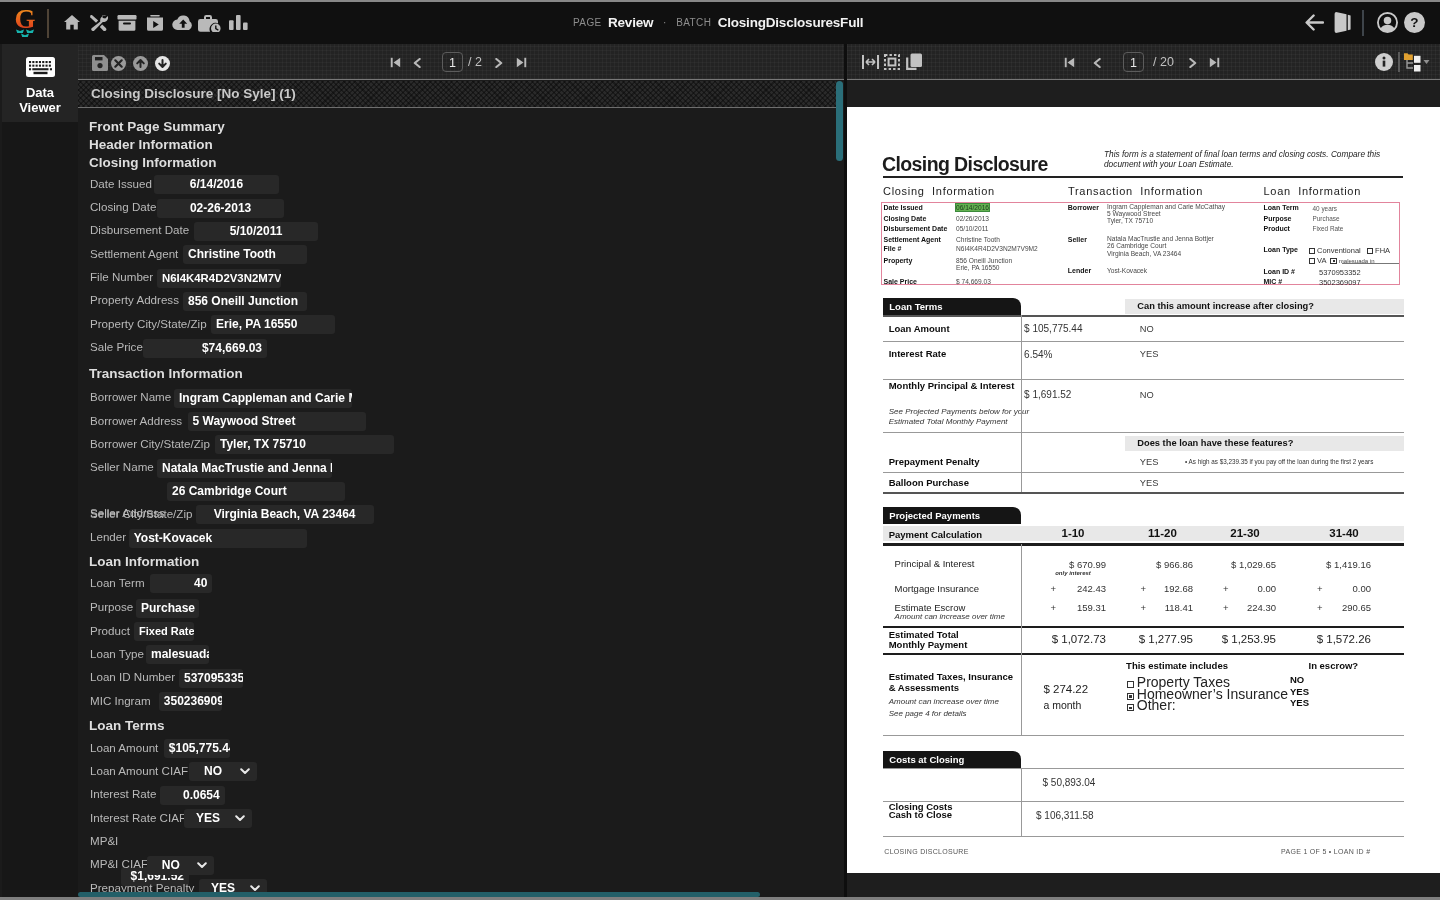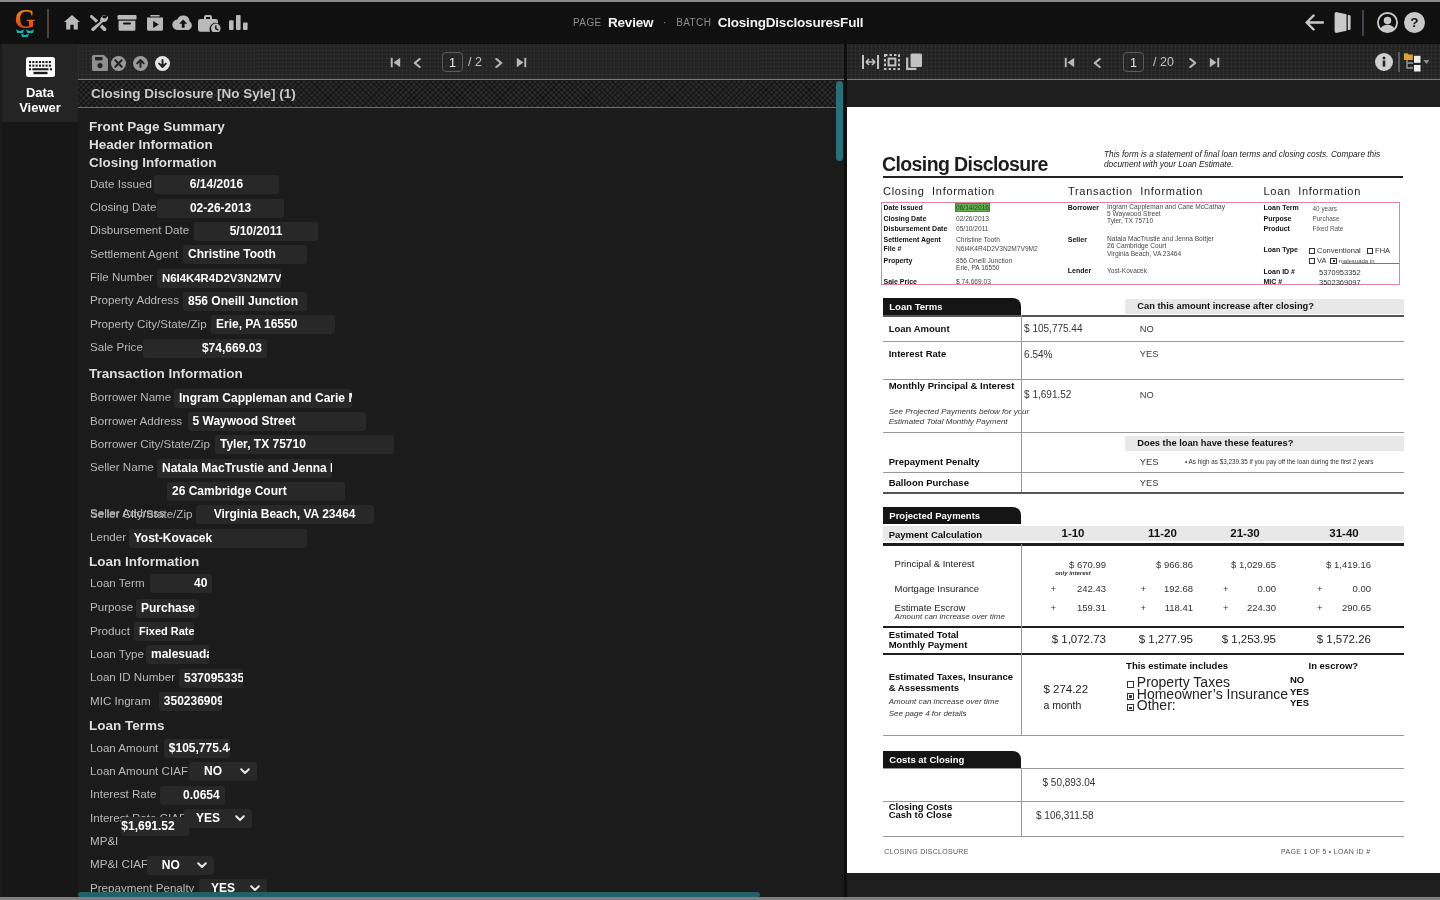--- a/index.html
+++ b/index.html
@@ -276,21 +276,21 @@
 <div class="fl" style="top:743.2px">Interest Rate</div>
 <div class="fi" style="top:741.7px;left:81.7px;width:65.0px;padding-right:5px;text-align:right;">0.0654</div>
 <div class="fl" style="top:766.5px">Interest Rate CIAF</div>
 <div class="fi fd" style="top:765.0px;left:106.3px;width:67.5px">
         <span class="dv">YES</span>
         <svg class="ch" width="10" height="7" viewBox="0 0 10 7">
           <path d="M1.2 1.2 L5 5 L8.8 1.2" fill="none" stroke="#e8e8e8" stroke-width="2" stroke-linecap="round" stroke-linejoin="round"></path>
         </svg>
       </div>
 <div class="fl" style="top:789.9px">MP&amp;I</div>
-<div class="fi" style="top:773px;left:43.3px;width:67.7px;padding-right:5px;">$1,691.52</div>
+<div class="fi" style="top:823px;left:43.3px;width:67.7px;padding-right:5px;text-align:right;">$1,691.52</div>
 <div class="fl" style="top:813.2px">MP&amp;I CIAF</div>
 <div class="fi fd" style="top:811.7px;left:69.3px;width:67.0px">
         <span class="dv">NO</span>
         <svg class="ch" width="10" height="7" viewBox="0 0 10 7">
           <path d="M1.2 1.2 L5 5 L8.8 1.2" fill="none" stroke="#e8e8e8" stroke-width="2" stroke-linecap="round" stroke-linejoin="round"></path>
         </svg>
       </div>
 <div class="fl" style="top:836.5px">Prepayment Penalty</div>
 <div class="fi fd" style="top:835.0px;left:120.7px;width:68.4px">
         <span class="dv">YES</span>

